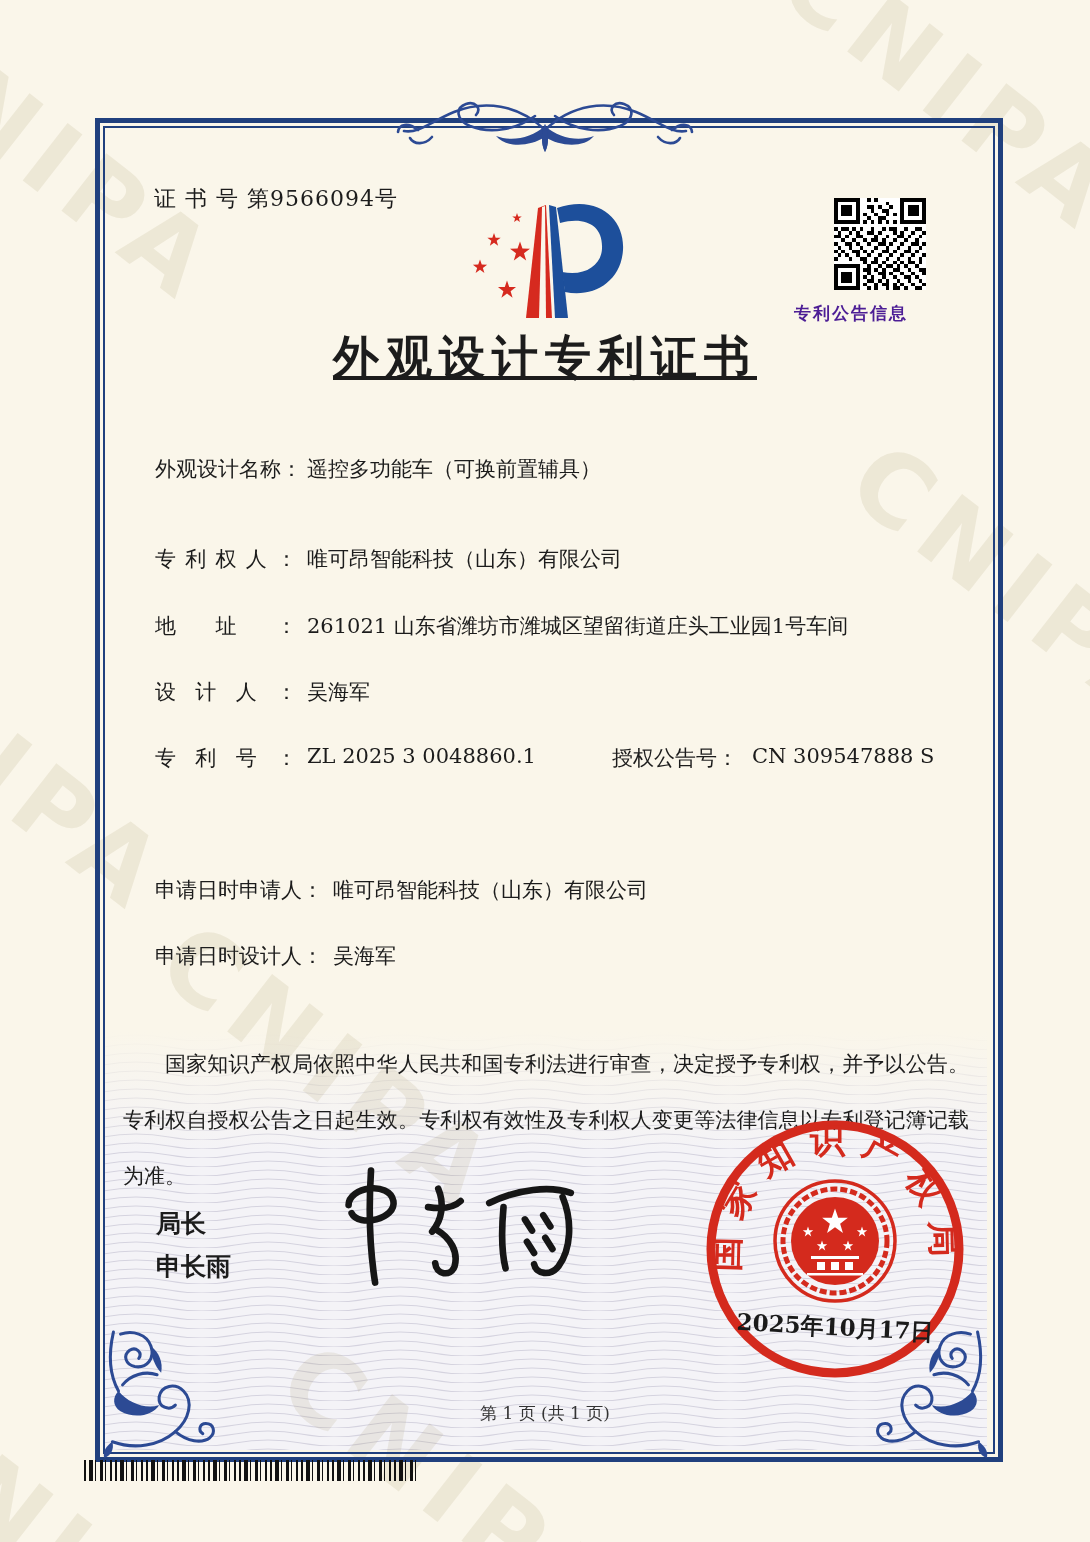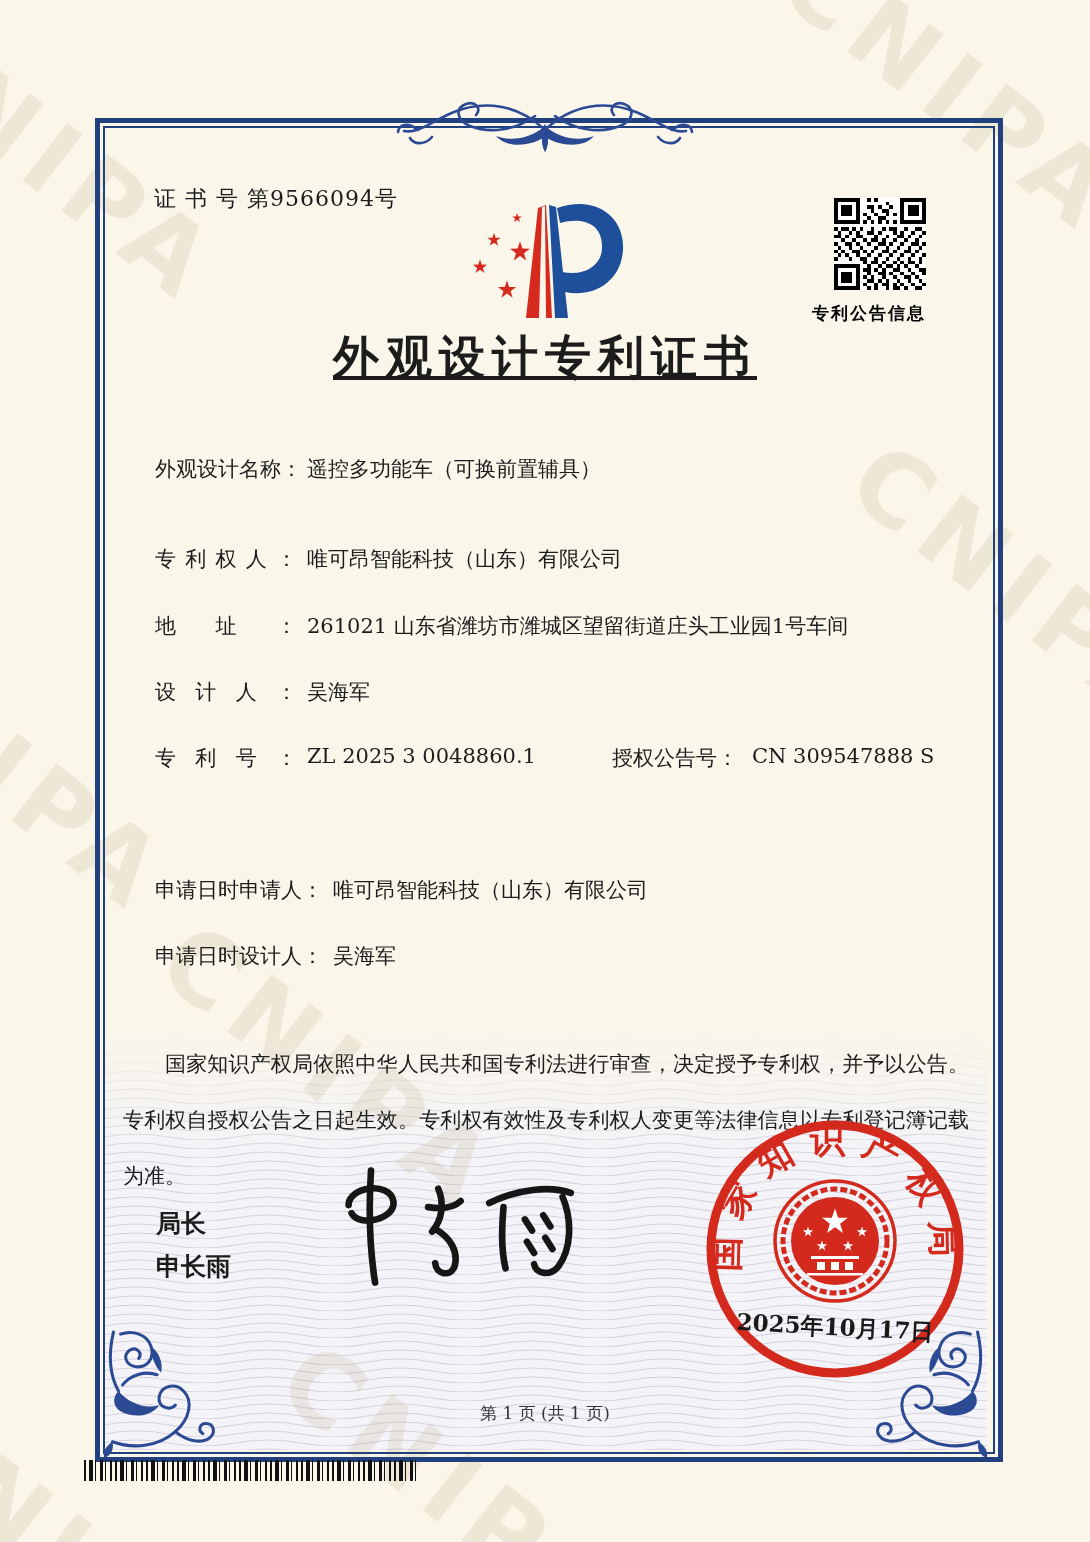--- a/index.html
+++ b/index.html
@@ -20,22 +20,22 @@
   
   .frame{position:absolute;left:95px;top:118px;width:898px;height:1334px;
          border:5px solid #20407e;z-index:3;}
   .frame-inner{position:absolute;inset:3px;border:2px solid #20407e;}
 
   .ornament{position:absolute;z-index:4;}
 
   .certno{position:absolute;left:154px;top:184px;z-index:5;font-size:22px;letter-spacing:1px;}
   .title{position:absolute;left:0;right:0;top:327px;z-index:5;text-align:center;
          font-size:46px;font-weight:bold;letter-spacing:7px;text-decoration:underline;}
-  .qrlabel{position:absolute;left:812px;top:302px;width:136px;z-index:5;text-align:left;
-           font-size:17px;font-weight:bold;color:#000000;letter-spacing:2px;}
+  .qrlabel{position:absolute;left:772px;top:302px;width:136px;z-index:5;text-align:right;
+           font-size:17px;font-weight:bold;color:#4c1d95;letter-spacing:2px;}
 
   .frow{position:absolute;left:155px;z-index:5;font-size:21px;white-space:nowrap;}
   .flabel{display:inline-block;width:142px;text-align:justify;text-align-last:justify;
           vertical-align:top;}
   .flabel-w{display:inline-block;width:auto;vertical-align:top;}
   .fvalue{margin-left:10px;}
   .col2{position:absolute;left:457px;top:0;white-space:nowrap;}
   .col2 .fvalue{margin-left:14px;margin-top:8px;}
 
   .statement{position:absolute;left:123px;top:1036px;width:846px;z-index:5;

